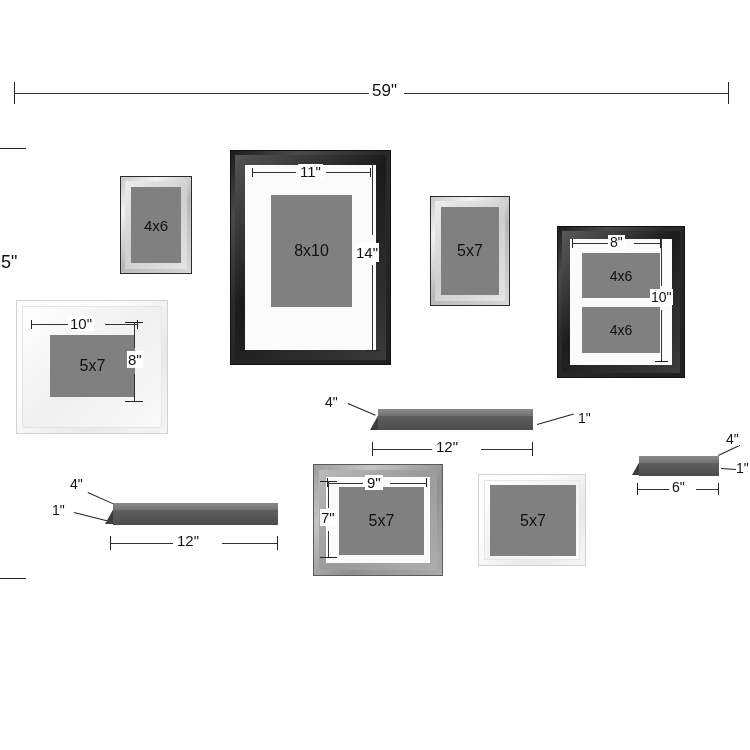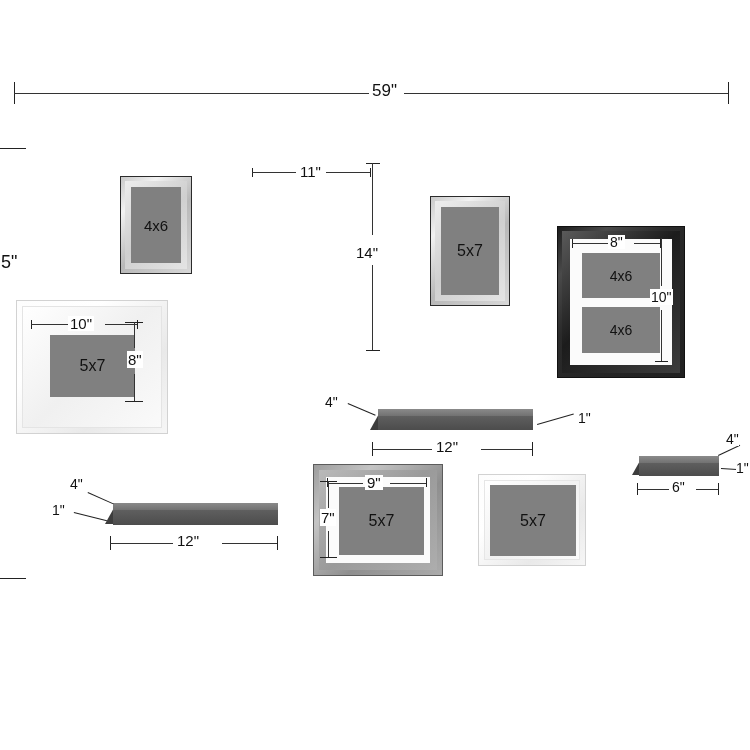--- a/index.html
+++ b/index.html
@@ -134,20 +134,28 @@
   </div>
 
   <div class="frame f-silver" style="left:120px; top:176px; width:72px; height:98px;">
     <div class="inner-bevel" style="left:4px; top:4px; right:4px; bottom:4px;
          background:linear-gradient(135deg,#ededed 0%,#cfcfcf 50%,#e4e4e4 100%);"></div>
     <div class="photo" style="left:10px; top:10px; right:10px; bottom:10px; font-size:15px;">
       <span class="photo-label">4x6</span>
     </div>
   </div>
 
+  <div class="frame f-dark" style="left:230px; top:150px; width:161px; height:215px;">
+    <div class="inner-bevel" style="left:4px; top:4px; right:4px; bottom:4px;
+         background:linear-gradient(135deg,#555555 0%,#1a1a1a 45%,#3a3a3a 100%);"></div>
+    <div class="mat-white" style="left:14px; top:14px; right:14px; bottom:14px;"></div>
+    <div class="photo" style="left:40px; top:44px; width:81px; height:112px; font-size:16px;">
+      <span class="photo-label">8x10</span>
+    </div>
+  </div>
 
   <div>
     <div class="tick-v" style="left:252px; top:168px; height:9px;"></div>
     <div class="hline" style="left:252px; top:172px; width:44px;"></div>
     <div class="hline" style="left:326px; top:172px; width:44px;"></div>
     <div class="tick-v" style="left:370px; top:168px; height:9px;"></div>
     <div class="dim-label" style="left:298px; top:164px; font-size:15px; padding:0 2px;">11"</div>
   </div>
 
   <div>

